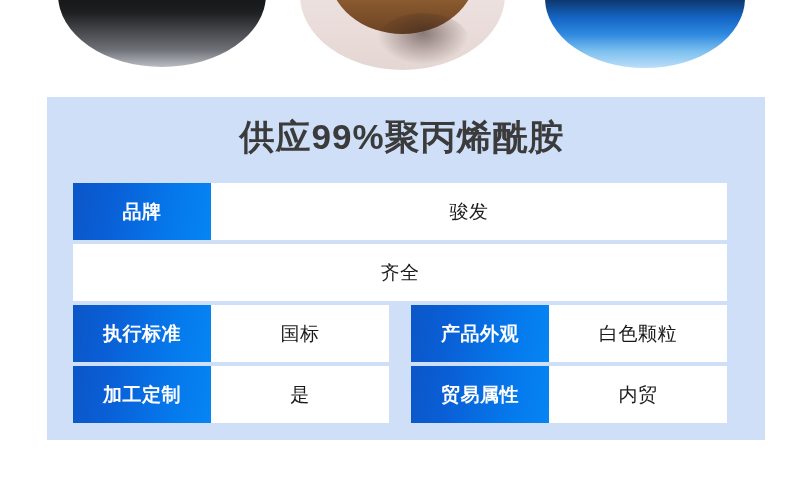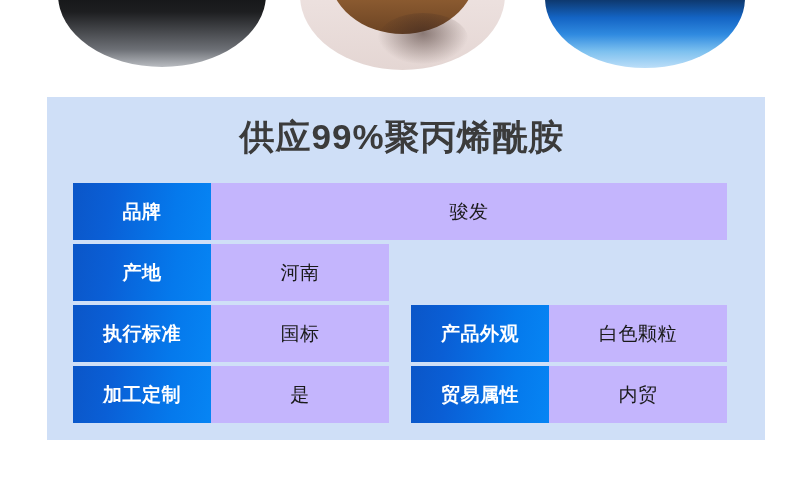--- a/index.html
+++ b/index.html
@@ -131,21 +131,21 @@
     font-size: 19px;
     font-weight: bold;
     letter-spacing: .5px;
     white-space: nowrap;
   }
   .spec-value {
     flex: 1 1 auto;
     display: flex;
     align-items: center;
     justify-content: center;
-    background: #c4b5fd;
+    background: #ffffff;
     color: #1a1a1a;
     font-size: 19px;
     font-weight: normal;
     letter-spacing: .5px;
     white-space: nowrap;
   }
 </style>
 </head>
 <body>
 
@@ -175,24 +175,21 @@
 
     <div class="spec-row">
       <div class="spec-pair">
         <div class="spec-label">品牌</div>
         <div class="spec-value">骏发</div>
       </div>
     </div>
 
     <div class="spec-row">
       <div class="spec-pair">
-        <div class="spec-label">产地</div>
-        <div class="spec-value">河南</div>
-      </div>
-      <div class="spec-pair">
+        <div class="spec-value">齐全</div>
       </div>
     </div>
 
     <div class="spec-row">
       <div class="spec-pair">
         <div class="spec-label">执行标准</div>
         <div class="spec-value">国标</div>
       </div>
       <div class="spec-pair">
         <div class="spec-label">产品外观</div>

